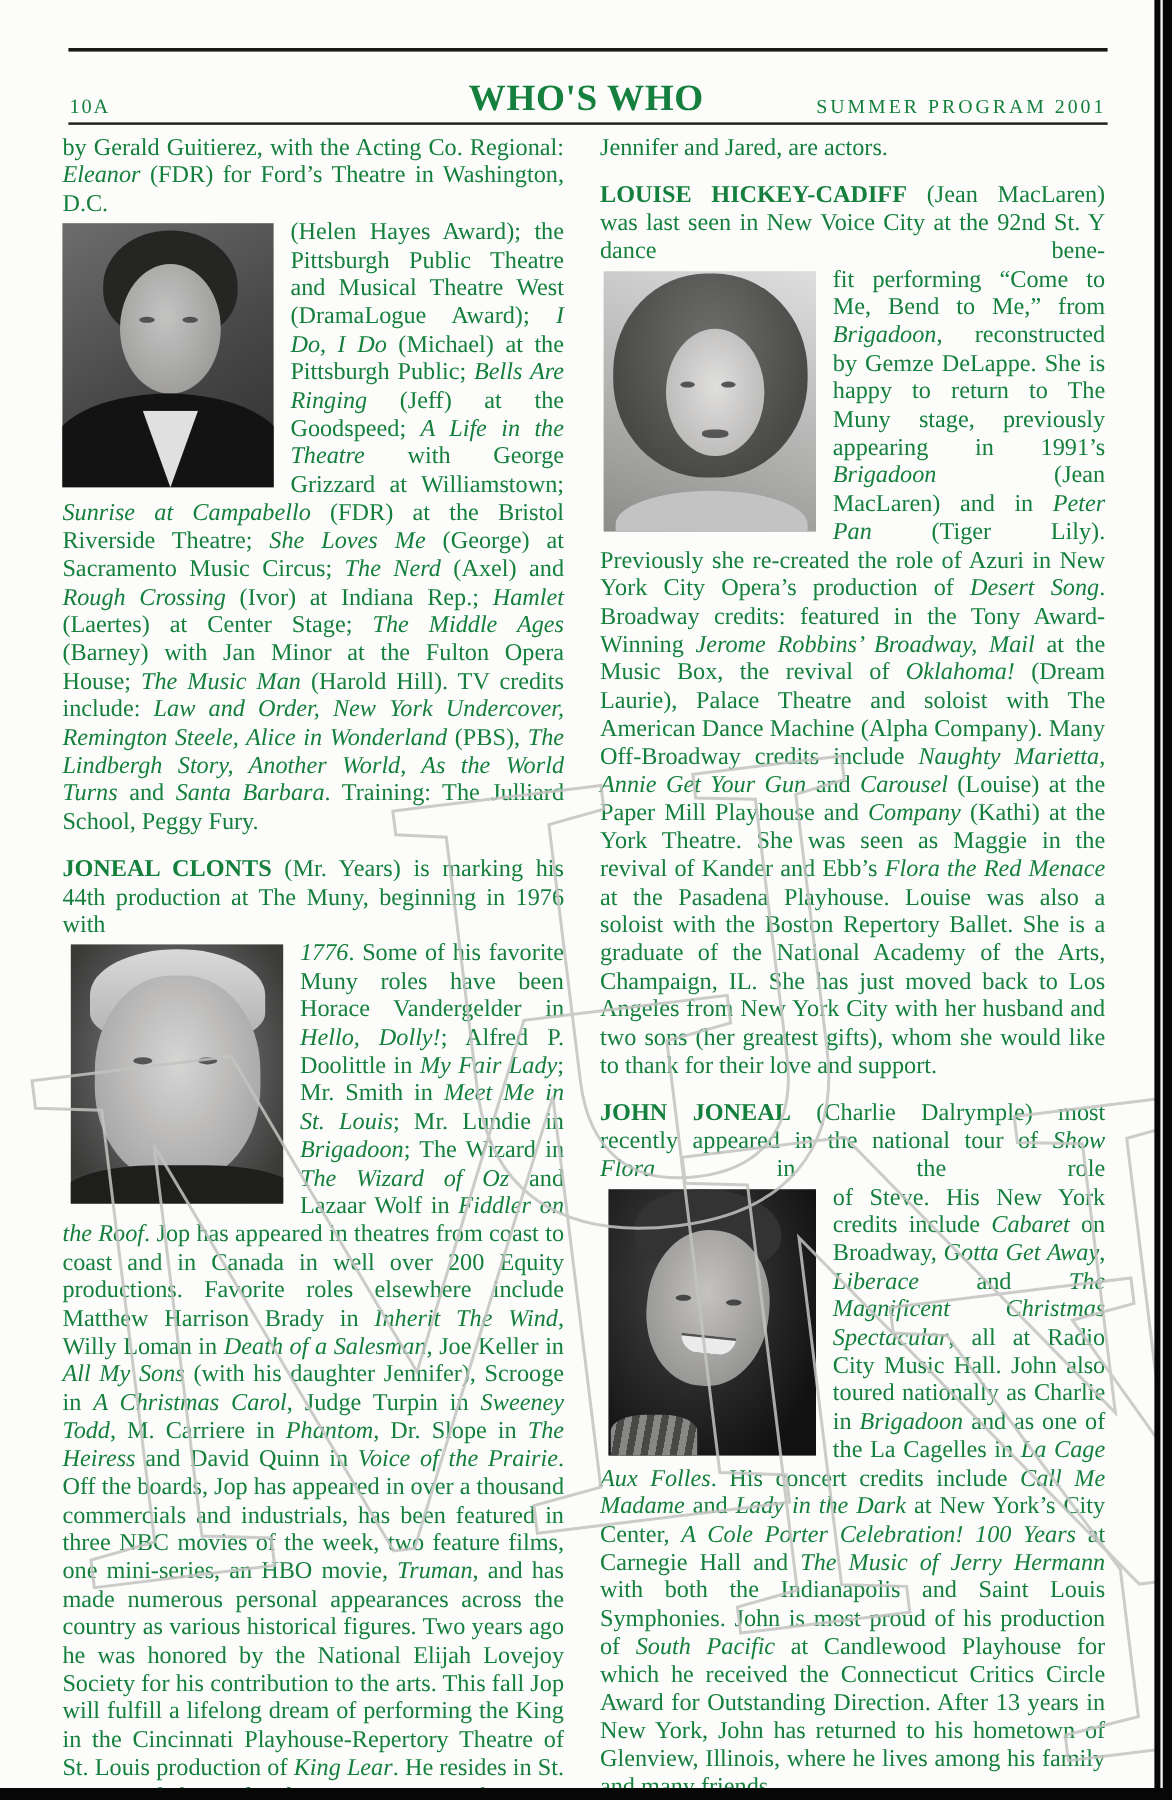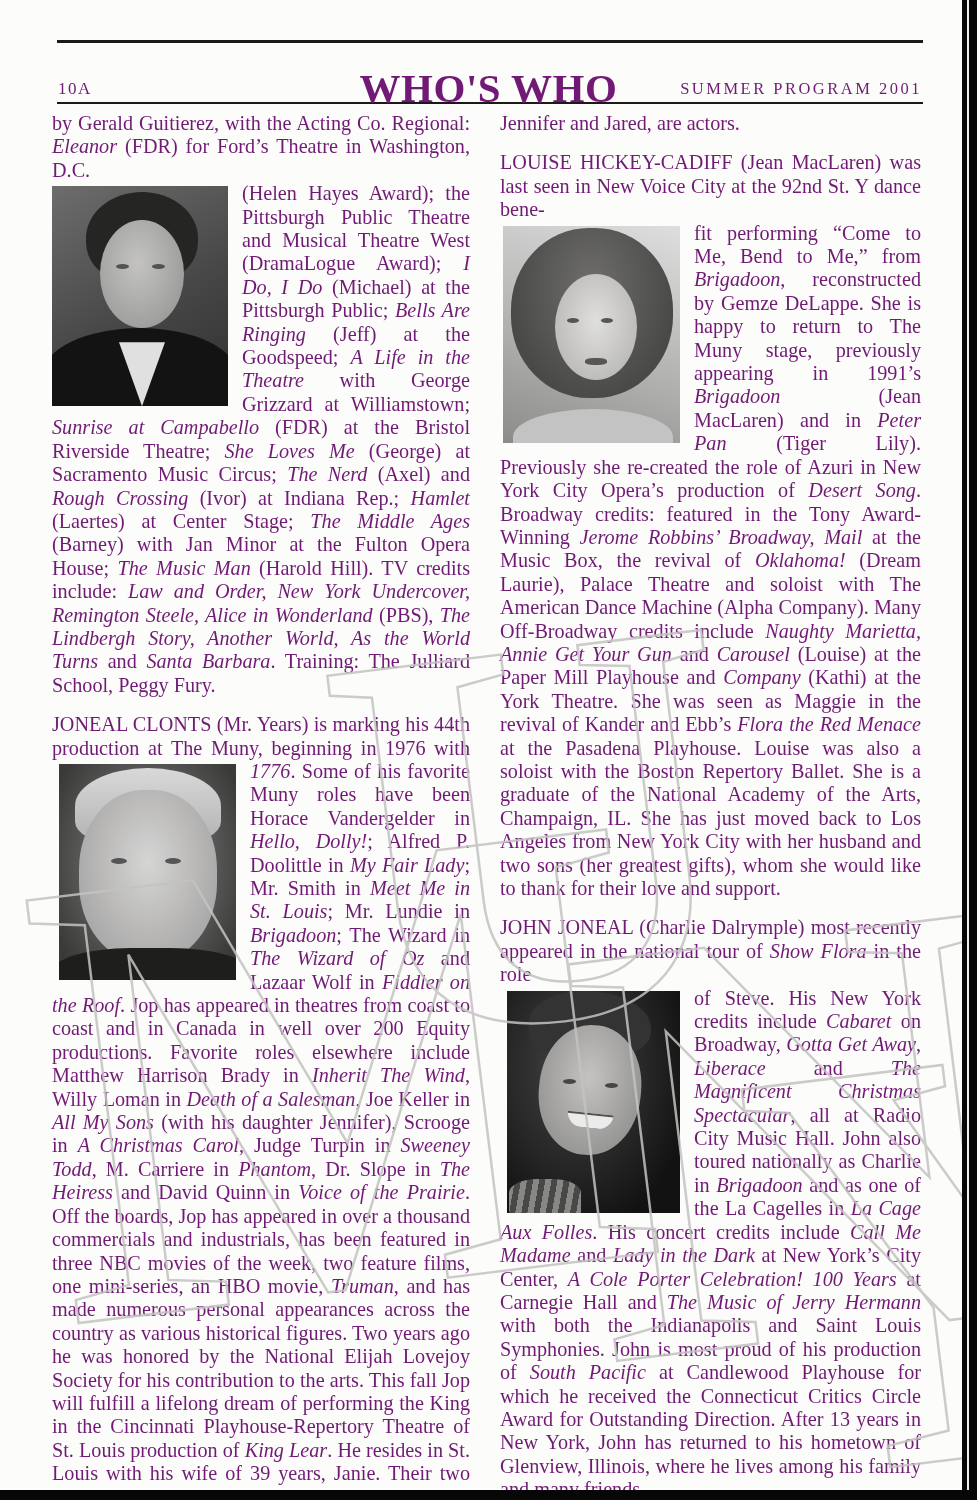--- a/index.html
+++ b/index.html
@@ -1,46 +1,46 @@
 <!DOCTYPE html>
 <html><head>
 <meta charset="utf-8">
 <style>
   html,body { margin:0; padding:0; background:#888; }
   .page {
     position:relative; width:977px; height:1500px; margin:0 auto;
-    background:#fcfcfa; overflow:hidden; color:#701a75;
+    background:#fcfcfa; overflow:hidden; color:#15803d;
     font-family:"Liberation Serif", serif;
   }
   
   .edge-right  { position:absolute; top:0; right:0; width:15px; height:100%; background:#070707; z-index:30; }
   .edge-right .thread { position:absolute; top:0; right:8px; width:2px; height:100%; background:#efefed; }
   .edge-bottom { position:absolute; left:0; bottom:0; width:100%; height:10px; background:#070707; z-index:31; }
 
   
   .header { position:absolute; left:57px; top:40px; width:866px; z-index:2; }
   .rule-top    { border-top:3px solid #1c1a18; }
   .rule-bottom { border-top:2px solid #1c1a18; }
   .hrow { display:flex; justify-content:space-between; align-items:baseline; padding:2px 1px 3px 1px; }
   .page-num { font-size:17px; letter-spacing:1.5px; }
   .program  { font-size:16.5px; letter-spacing:2.5px;margin-top:34px; }
 
   .title { position:absolute; left:0; top:64px; width:977px; text-align:center;
-           font-size:41px; font-weight:bold; letter-spacing:0.5px; z-index:2; }
+           font-size:31px; font-weight:bold; letter-spacing:0.5px; z-index:2; }
 
   
   .col { position:absolute; top:112px; font-size:20.2px; line-height:23.4px;
          text-align:justify; z-index:2; }
   .col-left  { left:52px;  width:418px; }
   .col-right { left:500px; width:421px; }
   .para { text-align:justify; }
   .fj   { text-align-last:justify; }
   .nj   { text-align:center; text-align-last:left; }
   .mt-bio  { margin-top:16px; }
-  .bname { font-weight:normal; }
+  .bname { font-weight:bold; }
   .brole { }
   .flow::after { content:""; display:block; clear:both; }
 
   
   .photo { float:left; position:relative; overflow:hidden; margin:4px 14px 3px 0; filter:saturate(0.05); }
   .photo span { position:absolute; display:block; }
   .ph1 { width:176px; height:220px; background:linear-gradient(150deg,#716d64,#4b473f 55%,#332f29); }
   .ph1 .hair { left:34px; top:6px;  width:112px; height:92px; background:#2a241d; border-radius:50% 50% 45% 45%; }
   .ph1 .face { left:48px; top:34px; width:84px; height:108px; border-radius:50%;
                background:radial-gradient(ellipse at 45% 40%, #cfc2b0, #a8998a 78%); }

